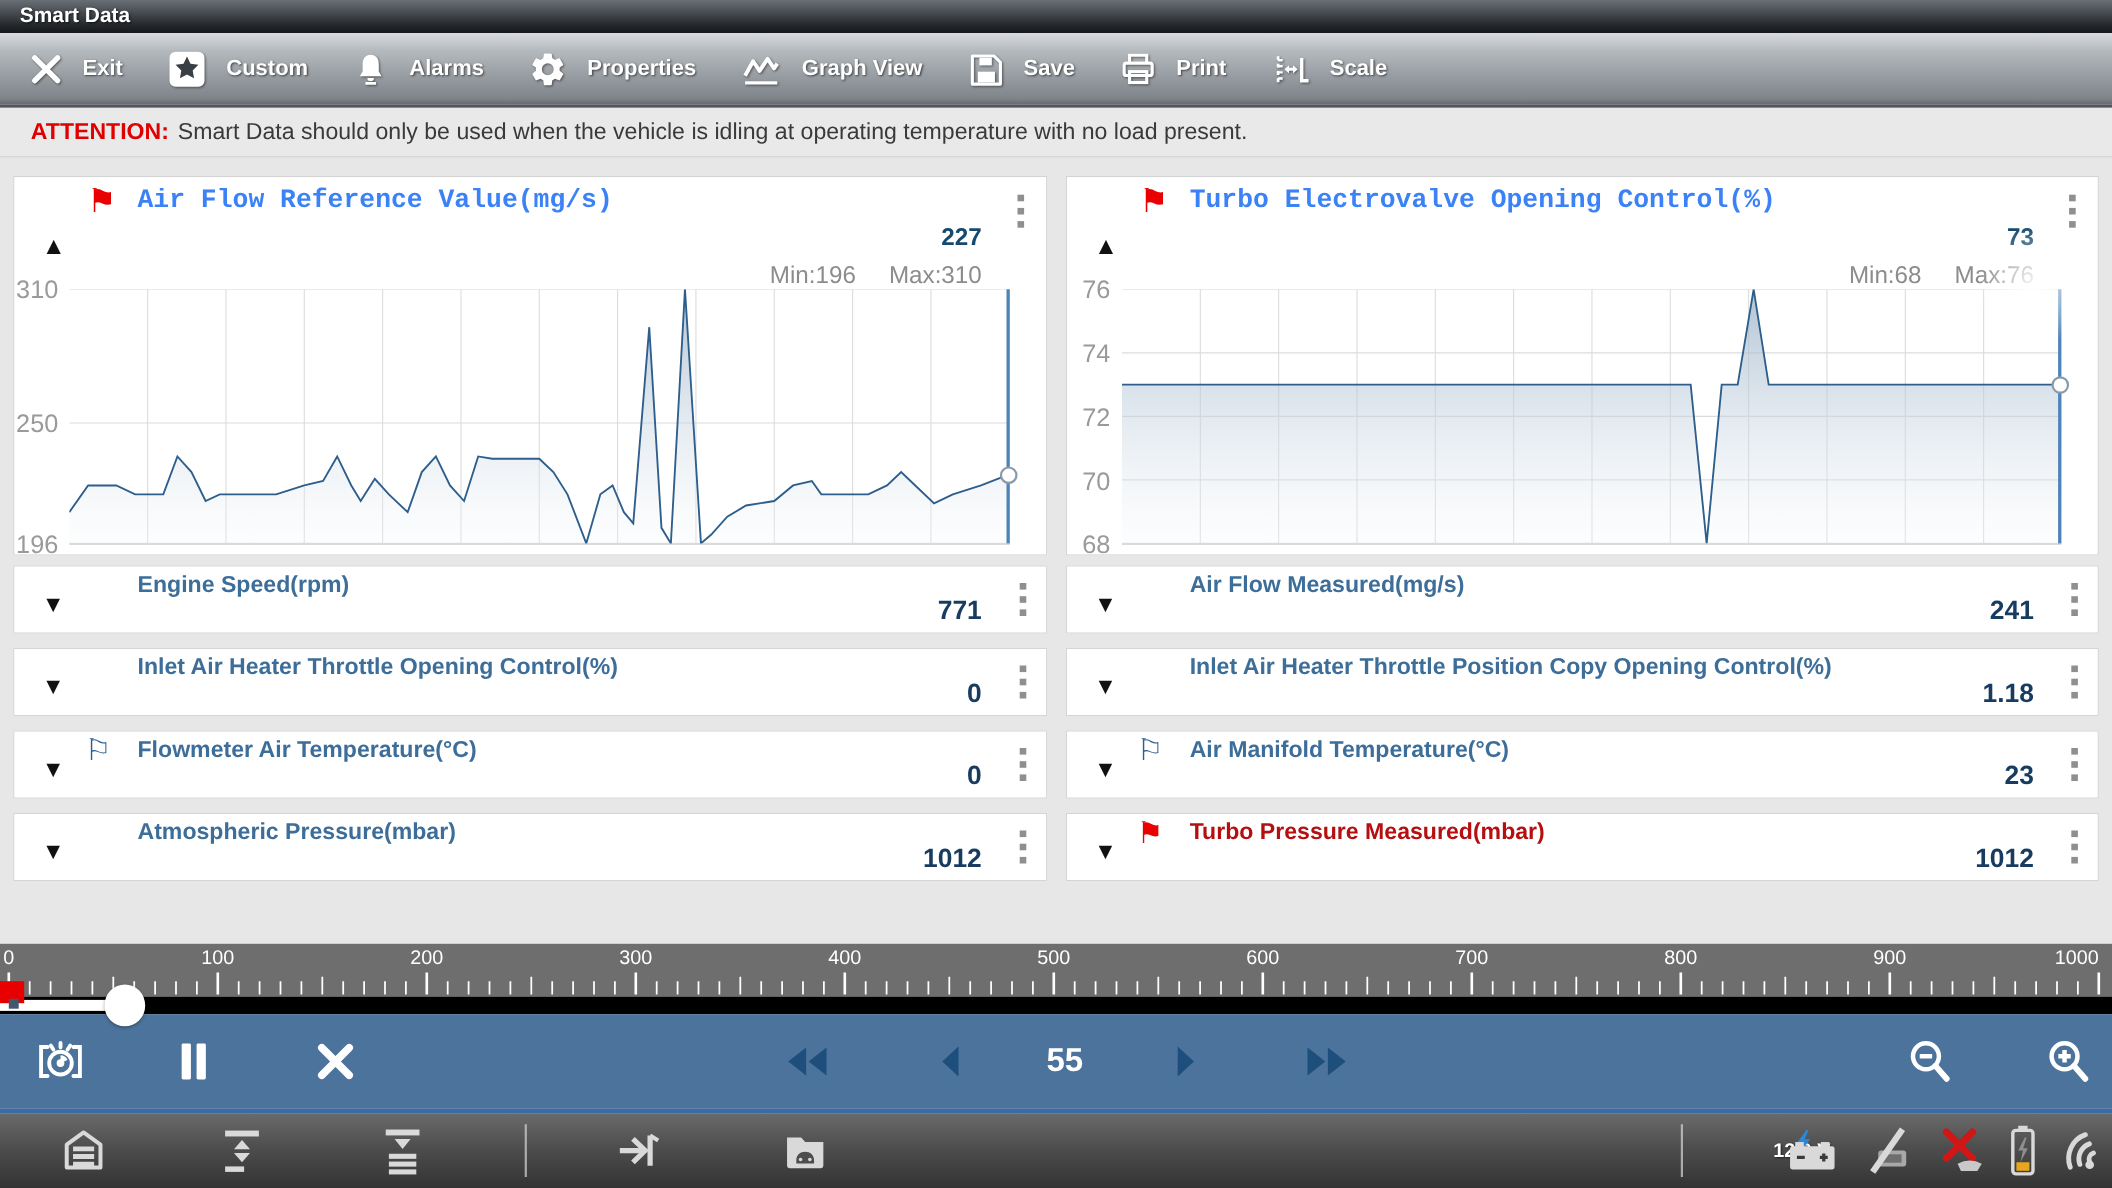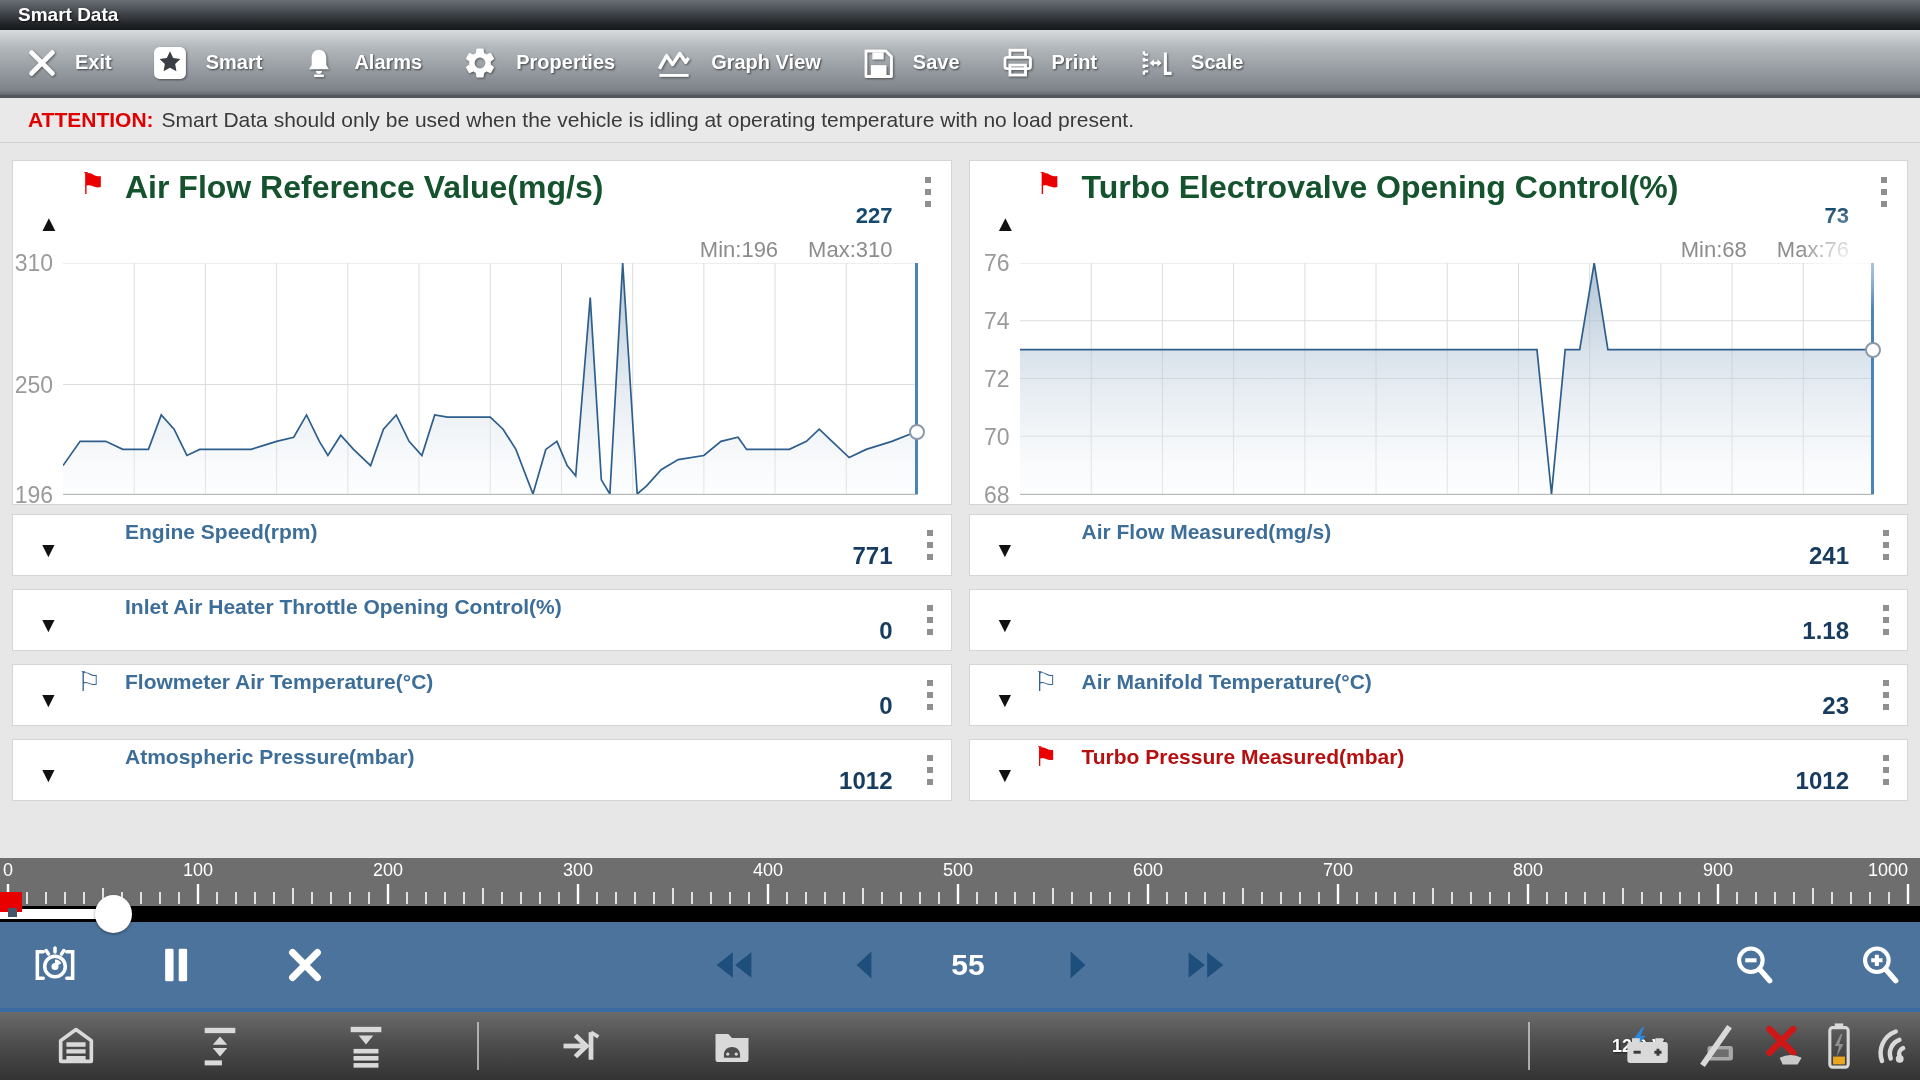--- a/index.html
+++ b/index.html
@@ -18,21 +18,21 @@
   
   .attention { height:45px; background:#e9e9e9; display:flex; align-items:center; padding-left:28px; font-size:21px; color:#3a3a3a; border-bottom:1px solid #d2d2d2; }
   .attention b { color:#e00000; margin-right:8px; }
 
   
   .content { height:715px; padding:17px 12px 0 12px; display:grid; grid-template-columns:1fr 1fr; column-gap:17px; align-content:start; }
   .panel { background:#fff; border:1px solid #d5d5d5; height:345px; position:relative; }
   .chart-header { position:relative; height:102px; }
   .hdr-tri { position:absolute; left:25px; top:52px; font-size:22px; color:#111; cursor:pointer; line-height:1; }
   .hdr-flag { position:absolute; left:66px; top:8px; font-size:30px; line-height:1; }
-  .hdr-title { position:absolute; left:112px; top:8px; font-size:32px; font-weight:bold; color:#14532d; }
+  .hdr-title { position:absolute; left:112px; top:8px; font-size:24px; font-weight:bold; color:#3b82f6;font-family:Liberation Mono, monospace; }
   .hdr-value { position:absolute; right:58px; top:42px; font-size:22px; font-weight:bold; color:#15496f; }
   .hdr-minmax { position:absolute; right:58px; top:76px; font-size:22px; color:#8c8c8c; }
   .hdr-minmax .mm { margin-left:30px; }
   .dots { position:absolute; right:20px; top:16px; display:flex; flex-direction:column; gap:6px; cursor:pointer; }
   .dots i { width:6px; height:6px; background:#8f8f8f; display:block; }
   .row .dots { top:50%; transform:translateY(-50%); right:18px; }
 
   .plotwrap { position:relative; margin:0 33px 0 50px; }
   .ylabels { position:absolute; left:-50px; top:0; width:44px; height:232px; }
   .ylab { position:absolute; right:4px; font-size:23px; color:#9a9a9a; line-height:22px; width:44px; text-align:right; }
@@ -96,21 +96,21 @@
       </span>
     <span class="tb-label">Exit</span>
   </div>
   <div class="tb-item">
     <span class="tb-icon">
         <svg width="36" height="36" viewBox="0 0 26 26">
           <rect x="1.5" y="1.5" width="23" height="23" rx="4" fill="#fff"></rect>
           <path d="M13 4.6 l2.3 4.7 5.2.75-3.76 3.67.89 5.18L13 16.46 8.37 18.9l.89-5.18L5.5 10.05l5.2-.75z" fill="#3a3f45"></path>
         </svg>
       </span>
-    <span class="tb-label">Smart</span>
+    <span class="tb-label">Custom</span>
   </div>
   <div class="tb-item">
     <span class="tb-icon">
         <svg width="34" height="34" viewBox="0 0 24 24">
           <path d="M12 2.6 C8.4 2.6 6.8 5.4 6.8 8.8 v4.6 L5 16.4 h14 L17.2 13.4 V8.8 c0-3.4-1.6-6.2-5.2-6.2 z" fill="#fff"></path>
           <path d="M9.9 17.6 a2.1 2.1 0 0 0 4.2 0 z" fill="#fff"></path>
           <path d="M8.6 21 H15.4" stroke="#fff" stroke-width="1.8"></path>
         </svg>
       </span>
     <span class="tb-label">Alarms</span>
@@ -330,20 +330,21 @@
           <span class="row-title">Air Flow Measured(mg/s)</span>
           <span class="row-value">241</span>
           <span class="dots">
             <i></i>
             <i></i>
             <i></i>
           </span>
         </div>
         <div class="row">
           <span class="tri">▼</span>
+          <span class="row-title">Inlet Air Heater Throttle Position Copy Opening Control(%)</span>
           <span class="row-value">1.18</span>
           <span class="dots">
             <i></i>
             <i></i>
             <i></i>
           </span>
         </div>
         <div class="row">
           <span class="tri">▼</span>
           <span class="flag kind-outline">⚐</span>

